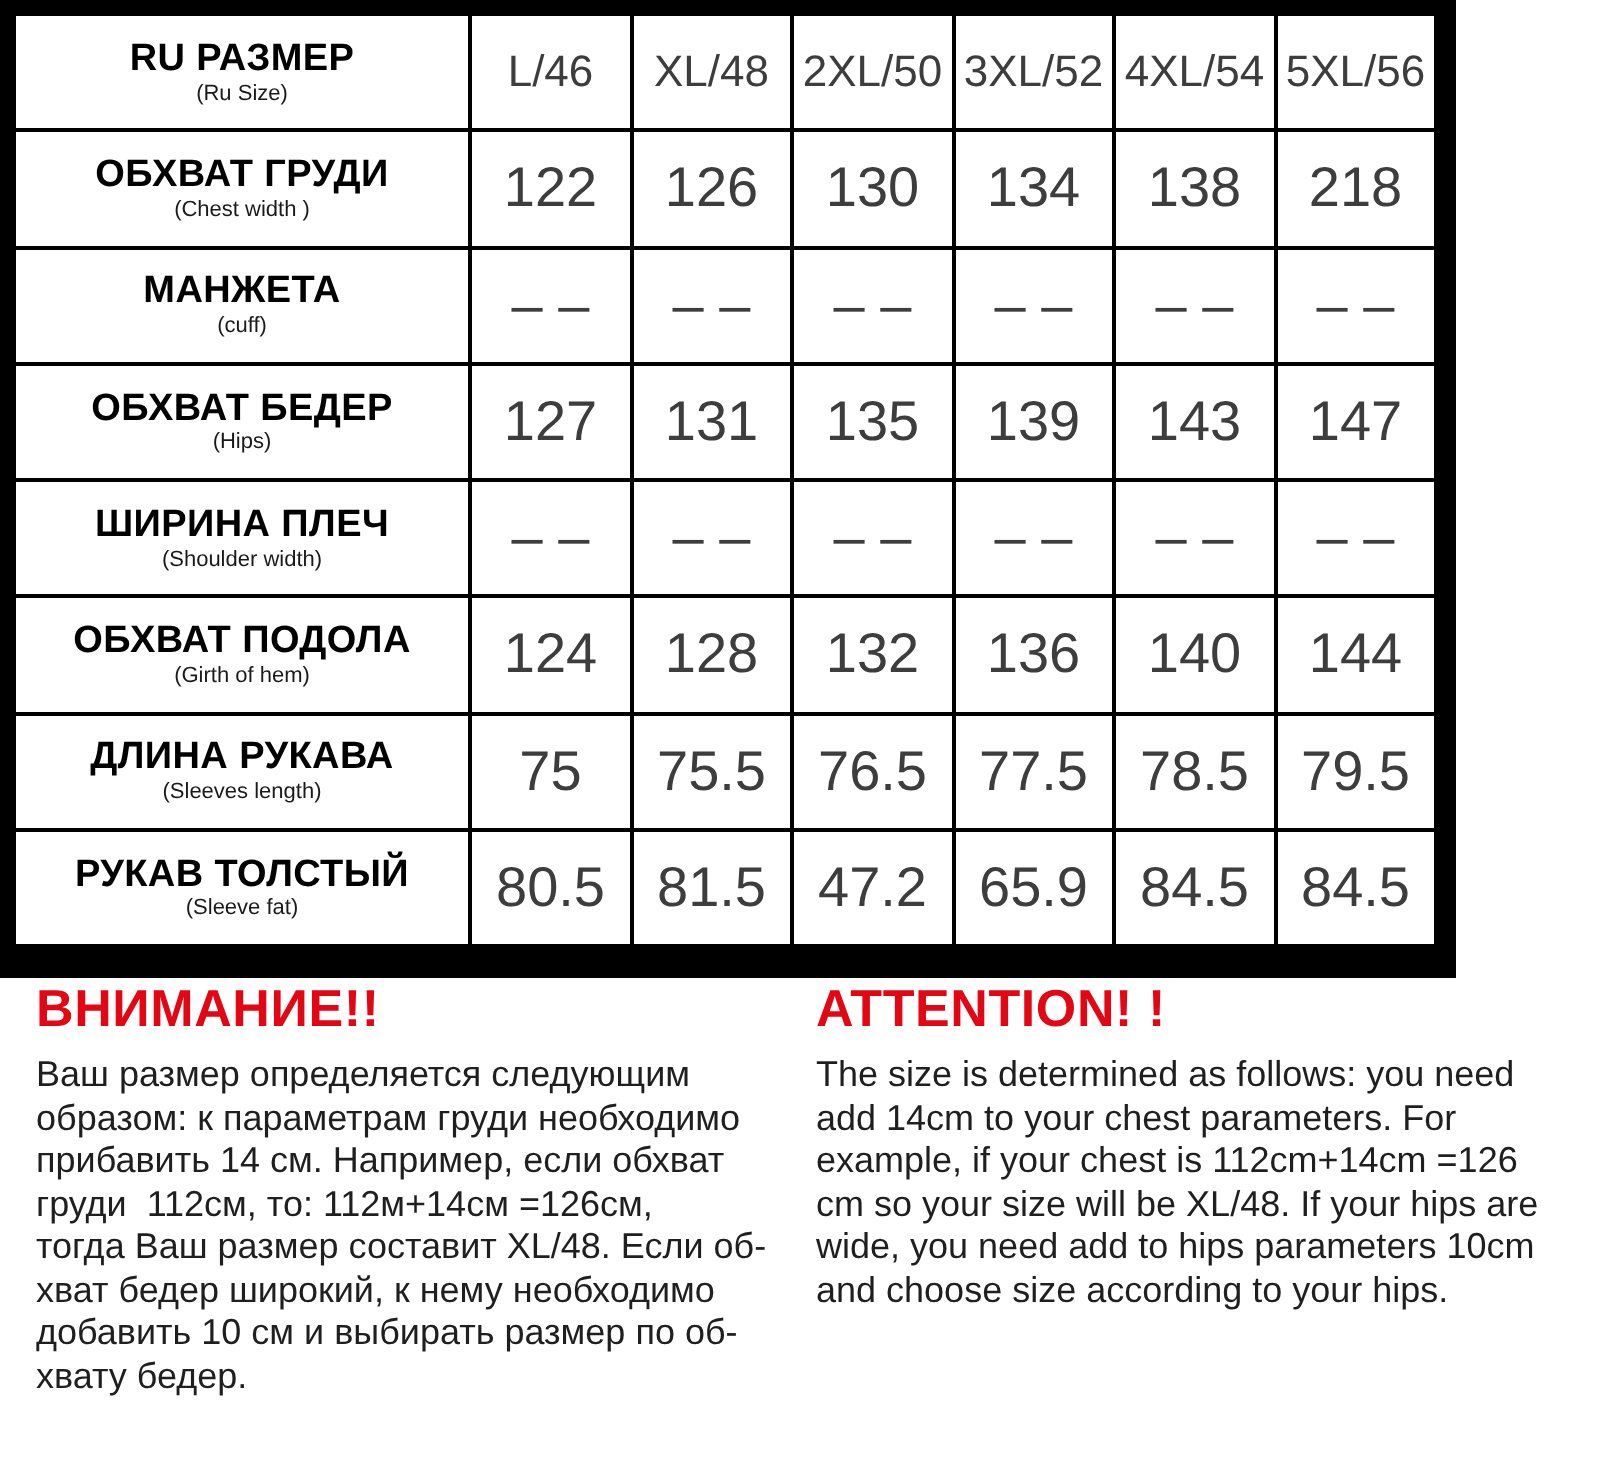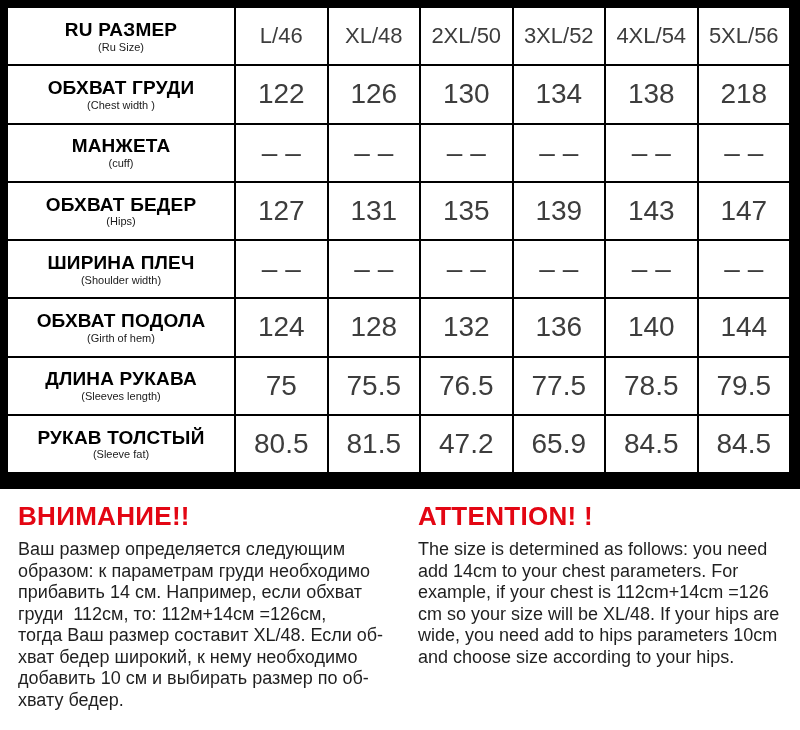--- a/index.html
+++ b/index.html
@@ -6,21 +6,21 @@
   html, body {
     width: 800px;
     height: 730px;
     background: #ffffff;
     font-family: "Liberation Sans", sans-serif;
     overflow: hidden;
   }
 
   
   .table-wrap {
-    width: 800px;
+    width: 728px;
     height: 489px;
     border: 6px solid #000;
     border-right-width: 9px;
     border-bottom-width: 15px;
     background: #fff;
   }
   table.size-table {
     width: 100%;
     height: 100%;
     border-collapse: collapse;
@@ -53,23 +53,22 @@
     color: #3d3d3d;
   }
   .value-cell {
     font-size: 28px;
     color: #3d3d3d;
   }
 
   
   .notes {
     display: flex;
-    margin-top: 12px;
+    margin-top: 0;
     padding-left: 18px;
-    gap: 10px;
   }
   .note { width: 390px; flex: 0 0 390px; }
   .note-heading {
     font-weight: bold;
     font-size: 26px;
     color: #e30613;
     letter-spacing: 0.3px;
     margin-bottom: 7px;
   }
   .note-body {

